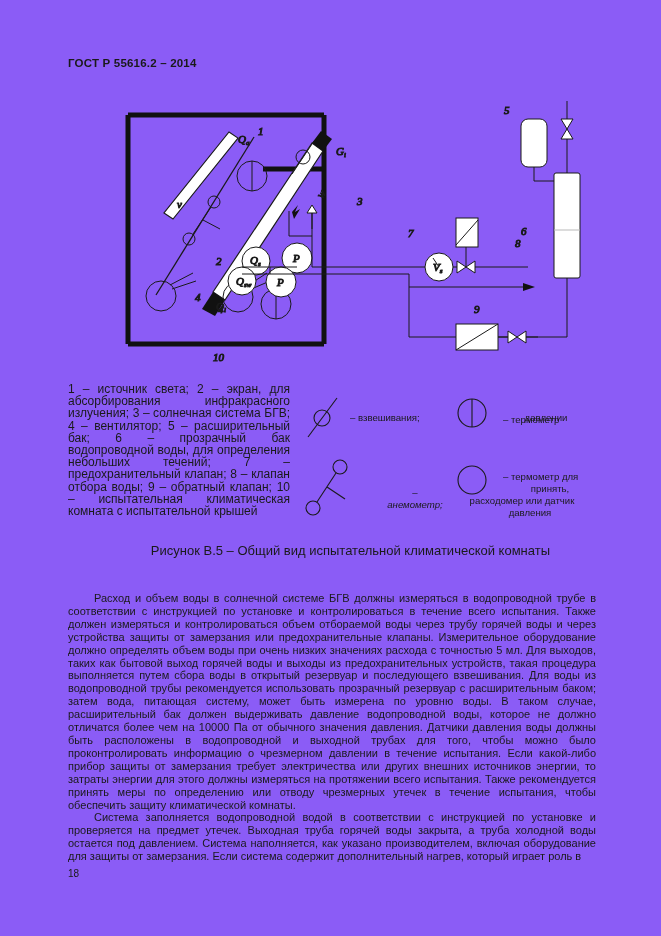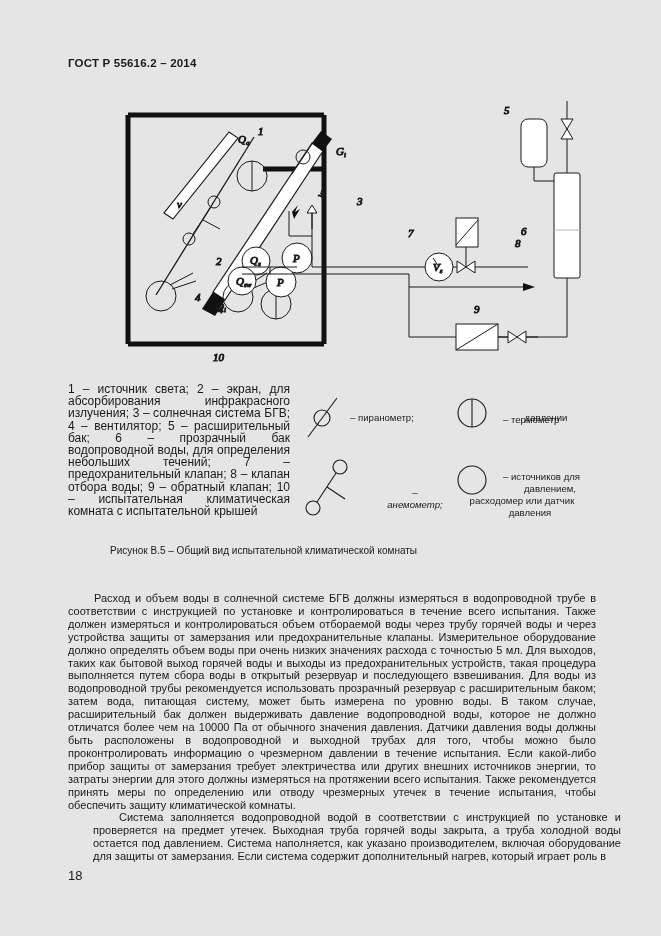--- a/index.html
+++ b/index.html
@@ -11,21 +11,21 @@
     width: 661px;
     height: 936px;
     position: relative;
     font-family: "Liberation Sans", sans-serif;
     color: #1a1a1a;
     overflow: hidden;
   }
   .page {
     position: absolute;
     inset: 0;
-    background: #e5e5e5;
+    background: #8b5cf6;
   }
 
   
   .doc-header {
     position: absolute;
     left: 68px;
     top: 57px;
     font-size: 11.5px;
     font-weight: bold;
     letter-spacing: 0.2px;
@@ -68,44 +68,44 @@
     line-height: 12.4px;
   }
   .sym-text.center { text-align: center; }
 
   
   .fig-caption {
     position: absolute;
     left: 110px;
     top: 545px;
     width: 440px;
-    text-align: left;
-    font-size: 10px;
+    text-align: right;
+    font-size: 13px;
     line-height: 12.6px;
   }
 
   
   .body-text {
     position: absolute;
     left: 68px;
     width: 528px;
     font-size: 11px;
     line-height: 12.9px;
     text-align: justify;
     text-justify: inter-word;
   }
   .body-text.p1 { top: 592px; }
-  .body-text.p2 { top: 811px; margin-left: 25px; }
+  .body-text.p2 { top: 811px; }
   .body-text .indent { display: inline-block; width: 26px; }
 
   .page-number {
     position: absolute;
     left: 68px;
     top: 868px;
-    font-size: 13px;
+    font-size: 10px;
   }
 
   svg text {
     font-family: "Liberation Serif", serif;
     fill: #1a1a1a;
   }
   svg .num {
     font-style: italic;
     font-size: 11px;
   }
@@ -323,31 +323,31 @@
           <circle cx="172" cy="28" r="14"></circle>
           <line x1="172" y1="14" x2="172" y2="42"></line>
         </g>
 
         <g>
           <circle cx="172" cy="95" r="14"></circle>
         </g>
       </g>
     </svg>
 
-    <div class="sym-text" style="left:50px; top:27px; width:110px;">– пиранометр;</div>
+    <div class="sym-text" style="left:50px; top:27px; width:110px;">– взвешивания;</div>
 
     <div class="sym-text center" style="left:60px; top:102px; width:110px;">–</div>
 
     <div class="sym-text center" style="left:60px; top:114px; width:110px;font-style:italic;">анемометр;</div>
 
     <div class="sym-text" style="left:203px; top:29px; width:105px;">– термометр</div>
     <div class="sym-text center" style="left:203px; top:27px; width:86px;">давлении</div>
 
-    <div class="sym-text" style="left:203px; top:86px; width:120px;">– источников для</div>
-    <div class="sym-text center" style="left:195px; top:98px; width:110px;">давлением,</div>
+    <div class="sym-text" style="left:203px; top:86px; width:120px;">– термометр для</div>
+    <div class="sym-text center" style="left:195px; top:98px; width:110px;">принять,</div>
     <div class="sym-text center" style="left:142px; top:110px; width:160px;">расходомер или датчик</div>
     <div class="sym-text center" style="left:150px; top:122px; width:160px;">давления</div>
   </div>
 
   <div class="fig-caption">
     <div>Рисунок В.5 – Общий вид испытательной климатической комнаты</div>
   </div>
 
   <div class="body-text p1"><span class="indent"></span><span>Расход и объем воды в солнечной системе БГВ должны измеряться в водопроводной трубе в соответствии с инструкцией по установке и контролироваться в течение всего испытания. Также должен измеряться и контролироваться объем отбораемой воды через трубу горячей воды и через устройства защиты от замерзания или предохранительные клапаны. Измерительное оборудование должно определять объем воды при очень низких значениях расхода с точностью 5 мл. Для выходов, таких как бытовой выход горячей воды и выходы из предохранительных устройств, такая процедура выполняется путем сбора воды в открытый резервуар и последующего взвешивания. Для воды из водопроводной трубы рекомендуется использовать прозрачный резервуар с расширительным баком; затем вода, питающая систему, может быть измерена по уровню воды. В таком случае, расширительный бак должен выдерживать давление водопроводной воды, которое не должно отличатся более чем на 10000 Па от обычного значения давления. Датчики давления воды должны быть расположены в водопроводной и выходной трубах для того, чтобы можно было проконтролировать информацию о чрезмерном давлении в течение испытания. Если какой-либо прибор защиты от замерзания требует электричества или других внешних источников энергии, то затраты энергии для этого должны измеряться на протяжении всего испытания. Также рекомендуется принять меры по определению или отводу чрезмерных утечек в течение испытания, чтобы обеспечить защиту климатической комнаты.</span></div>
 

